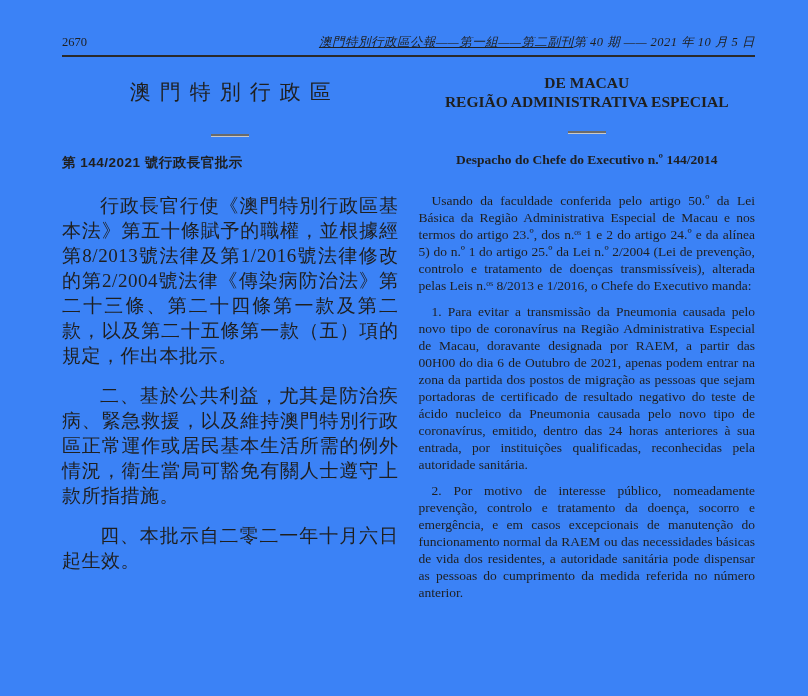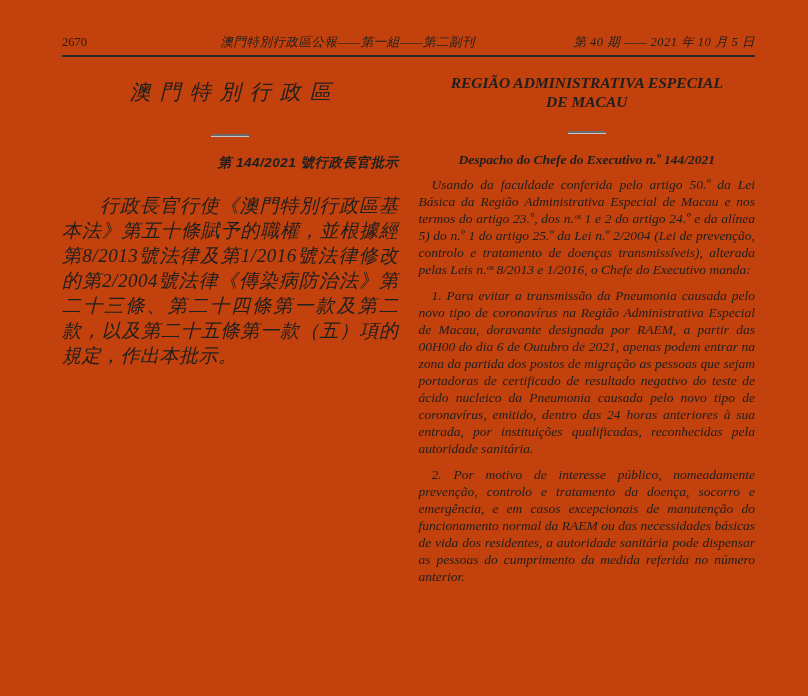--- a/index.html
+++ b/index.html
@@ -4,21 +4,21 @@
 <style>
   html, body {
     margin: 0;
     padding: 0;
     background: #ffffff;
   }
   .page {
     position: relative;
     width: 808px;
     height: 696px;
-    background: #c2410c;
+    background: #3b82f6;
     color: #1f1f1f;
     font-family: "Liberation Serif", "DejaVu Serif", serif;
     overflow: hidden;
     box-sizing: border-box;
     padding: 34px 53px 0 62px;
   }
   
   .hdr {
     display: flex;
     align-items: baseline;
@@ -26,40 +26,40 @@
     font-size: 12.5px;
     line-height: 16px;
   }
   .hdr .pgnum {
     font-style: normal;
     min-width: 60px;
   }
   .hdr .hdr-center {
     font-style: italic;
     flex: 1;
-    text-align: center;
+    text-align: right;
     letter-spacing: 0.5px;
+    text-decoration: underline;
   }
   .hdr .hdr-right {
     font-style: italic;
     text-align: right;
     min-width: 170px;
     letter-spacing: 0.5px;
   }
   .hdr-rule {
     margin-top: 5px;
     height: 2px;
     background: #2a2a2a;
   }
   
   .columns {
     display: flex;
     gap: 20px;
     margin-top: 0;
-    font-style: italic;
   }
   .col {
     flex: 1;
     min-width: 0;
   }
   
   .zh-region-title {
     margin: 22px 0 0 0;
     font-size: 21px;
     font-weight: normal;
@@ -82,21 +82,21 @@
     border-bottom: 1px solid #c9c9c9;
     margin: 0 auto;
   }
   .col-zh .title-divider { margin-top: 29px; }
   .col-pt .title-divider { margin-top: 20px; }
   
   .zh-section-title {
     margin: 17px 0 0 0;
     font-size: 13.5px;
     font-weight: bold;
-    text-align: right;
+    text-align: left;
     font-family: "Liberation Sans", "DejaVu Sans", sans-serif;
     letter-spacing: 0.5px;
   }
   .pt-section-title {
     margin: 18px 0 0 0;
     font-size: 13.5px;
     font-weight: bold;
     text-align: center;
   }
   
@@ -110,21 +110,21 @@
   }
   .zh-para.first { margin-top: 21px; }
   
   .pt-para {
     margin: 9px 0 0 0;
     font-size: 13.5px;
     line-height: 17px;
     text-align: justify;
     text-indent: 13px;
   }
-  .pt-para.first { margin-top: 8px; }
+  .pt-para.first { margin-top: 24px; }
 </style>
 </head>
 <body>
 
 <div class="page">
 
   <div class="hdr">
     <span class="pgnum">2670</span>
     <span class="hdr-center">澳門特別行政區公報——第一組——第二副刊</span>
     <span class="hdr-right">第 40 期 —— 2021 年 10 月 5 日</span>
@@ -132,30 +132,32 @@
   <div class="hdr-rule"></div>
 
   <div class="columns">
 
     <section class="col col-zh">
       <h1 class="zh-region-title">澳門特別行政區</h1>
       <div class="title-divider"></div>
       <h2 class="zh-section-title">第 144/2021 號行政長官批示</h2>
 
       <p class="zh-para first">行政長官行使《澳門特別行政區基本法》第五十條賦予的職權，並根據經第8/2013號法律及第1/2016號法律修改的第2/2004號法律《傳染病防治法》第二十三條、第二十四條第一款及第二款，以及第二十五條第一款（五）項的規定，作出本批示。</p>
+      <p class="zh-para">二、基於公共利益，尤其是防治疾病、緊急救援，以及維持澳門特別行政區正常運作或居民基本生活所需的例外情況，衛生當局可豁免有關人士遵守上款所指措施。</p>
+      <p class="zh-para">四、本批示自二零二一年十月六日起生效。</p>
 
     </section>
 
     <section class="col col-pt">
       <h1 class="pt-region-title">
+        <span style="display:block">DE MACAU</span>
         <span style="display:block">REGIÃO ADMINISTRATIVA ESPECIAL</span>
-        <span style="display:block">DE MACAU</span>
       </h1>
       <div class="title-divider"></div>
-      <h2 class="pt-section-title">Despacho do Chefe do Executivo n.º 144/2021</h2>
+      <h2 class="pt-section-title">Despacho do Chefe do Executivo n.º 144/2014</h2>
 
       <p class="pt-para first">Usando da faculdade conferida pelo artigo 50.º da Lei Básica da Região Administrativa Especial de Macau e nos termos do artigo 23.º, dos n.ᵒˢ 1 e 2 do artigo 24.º e da alínea 5) do n.º 1 do artigo 25.º da Lei n.º 2/2004 (Lei de prevenção, controlo e tratamento de doenças transmissíveis), alterada pelas Leis n.ᵒˢ 8/2013 e 1/2016, o Chefe do Executivo manda:</p>
       <p class="pt-para">1. Para evitar a transmissão da Pneumonia causada pelo novo tipo de coronavírus na Região Administrativa Especial de Macau, doravante designada por RAEM, a partir das 00H00 do dia 6 de Outubro de 2021, apenas podem entrar na zona da partida dos postos de migração as pessoas que sejam portadoras de certificado de resultado negativo do teste de ácido nucleico da Pneumonia causada pelo novo tipo de coronavírus, emitido, dentro das 24 horas anteriores à sua entrada, por instituições qualificadas, reconhecidas pela autoridade sanitária.</p>
       <p class="pt-para">2. Por motivo de interesse público, nomeadamente prevenção, controlo e tratamento da doença, socorro e emergência, e em casos excepcionais de manutenção do funcionamento normal da RAEM ou das necessidades básicas de vida dos residentes, a autoridade sanitária pode dispensar as pessoas do cumprimento da medida referida no número anterior.</p>
 
     </section>
 
   </div>
 </div>
 

